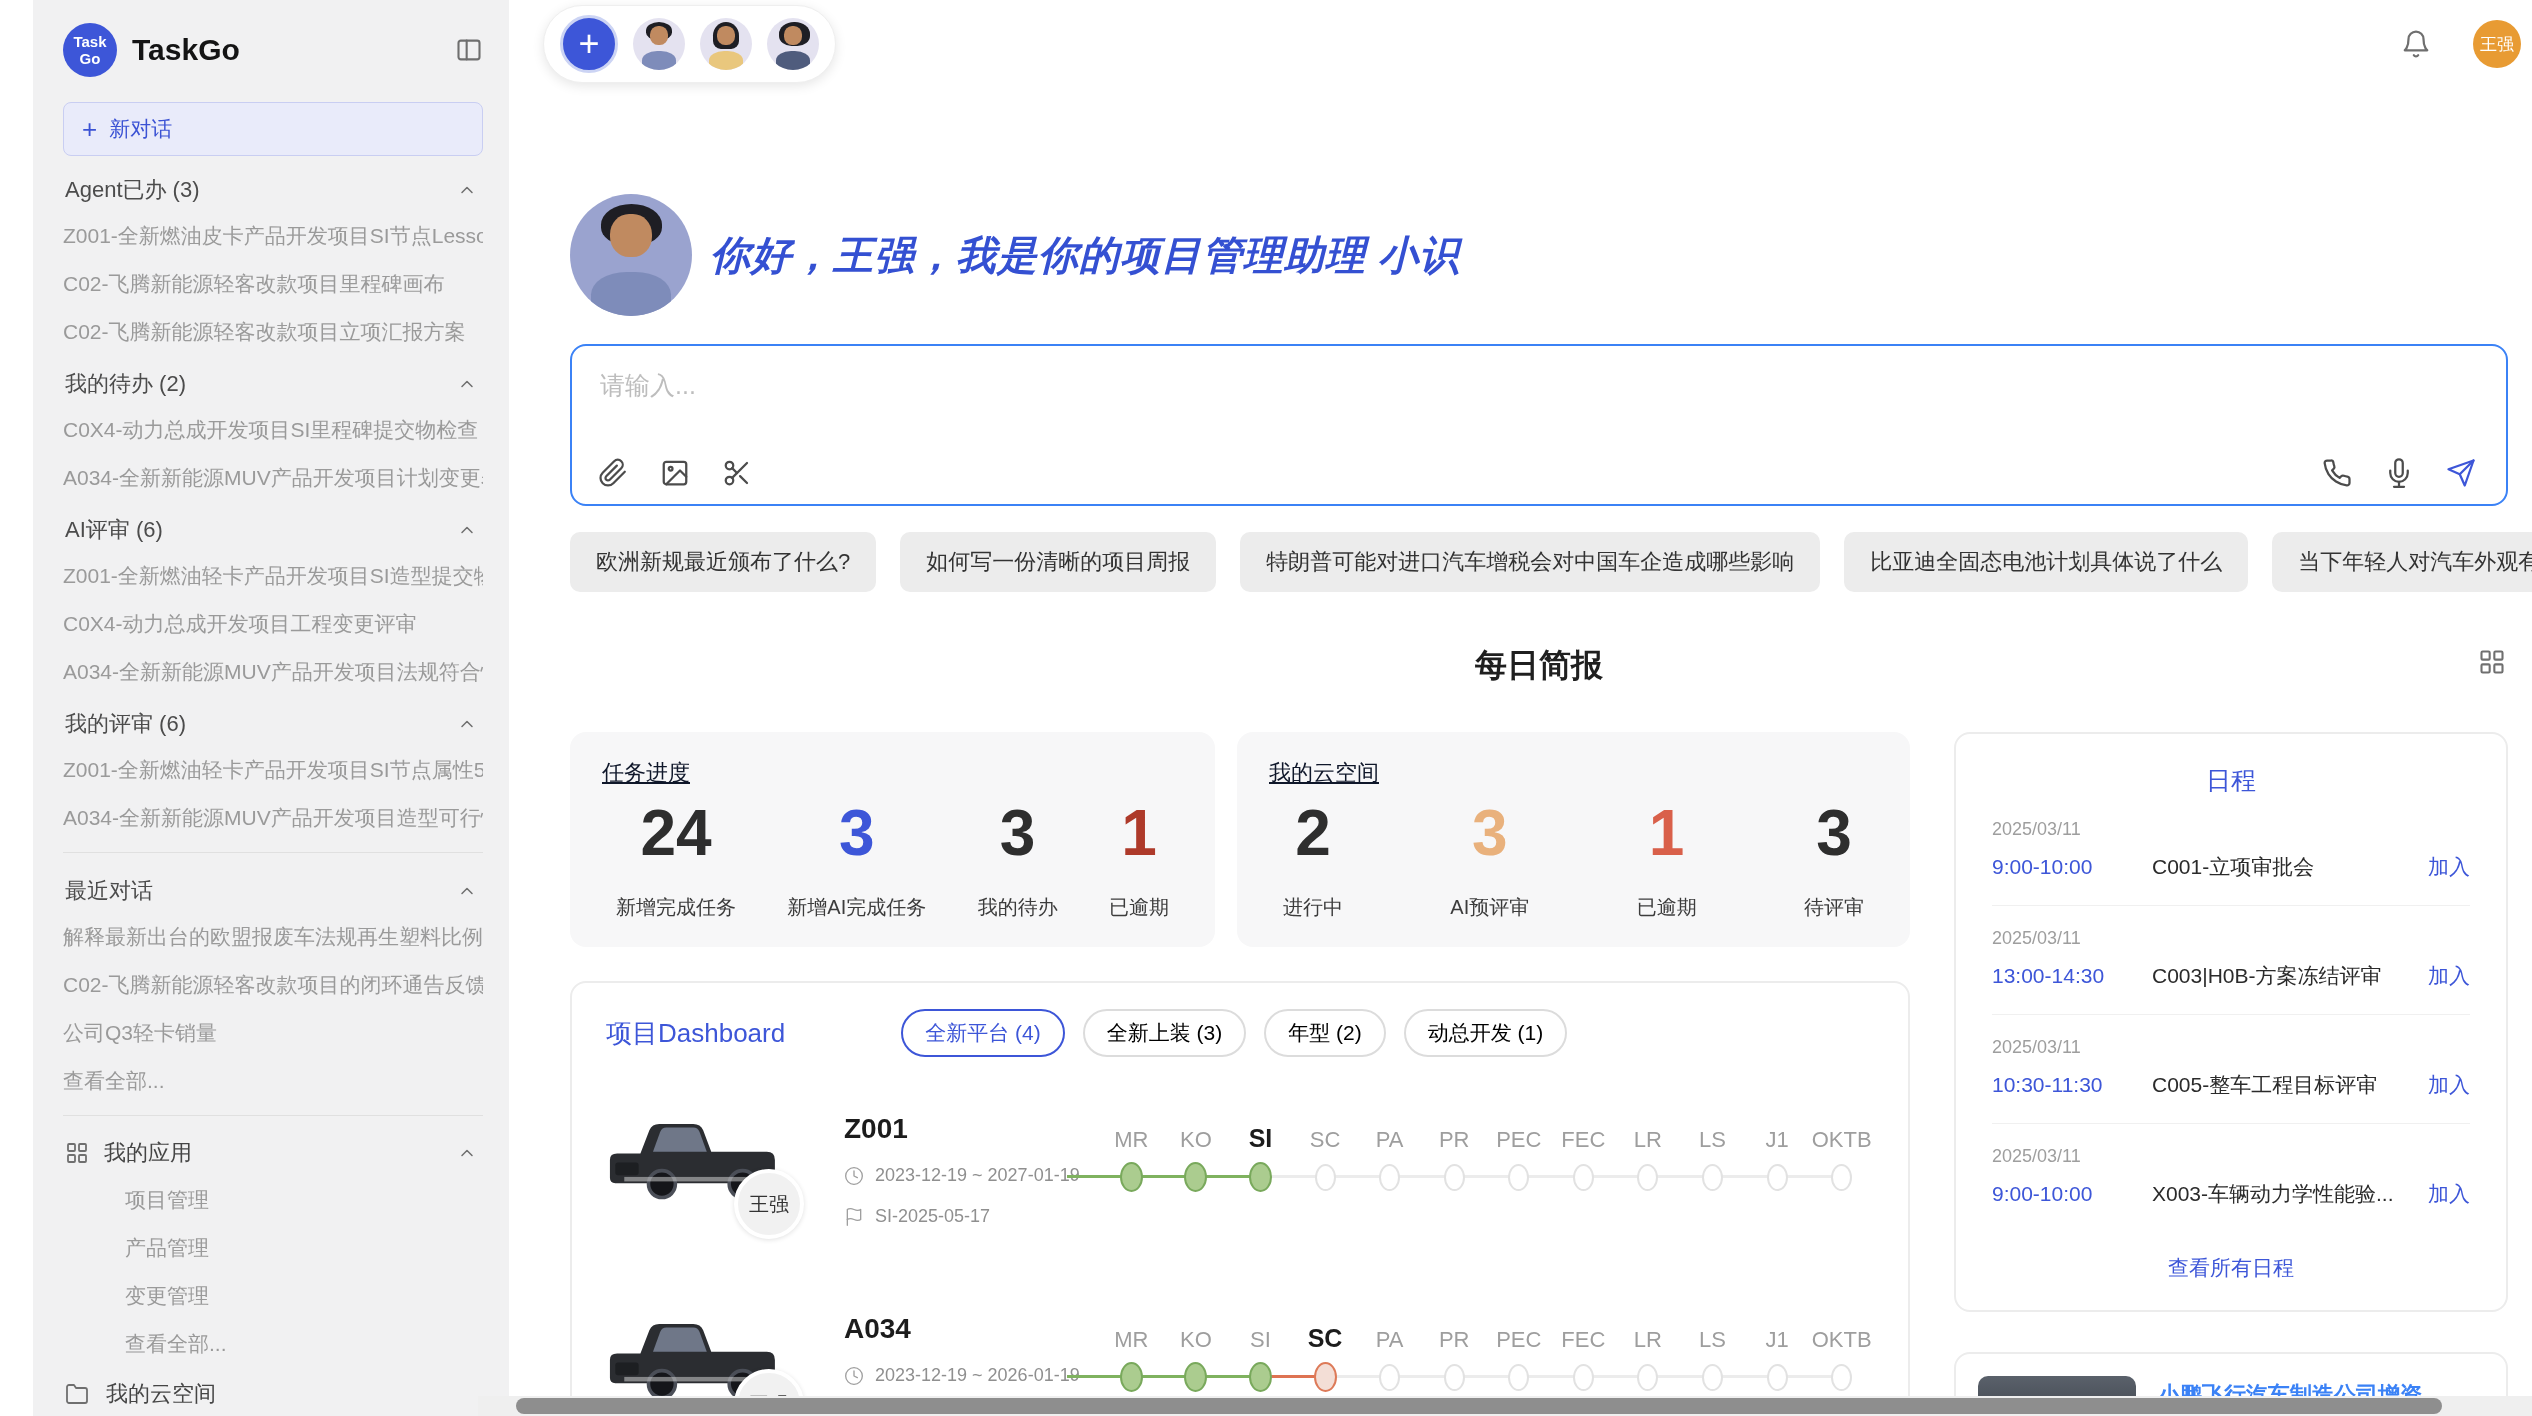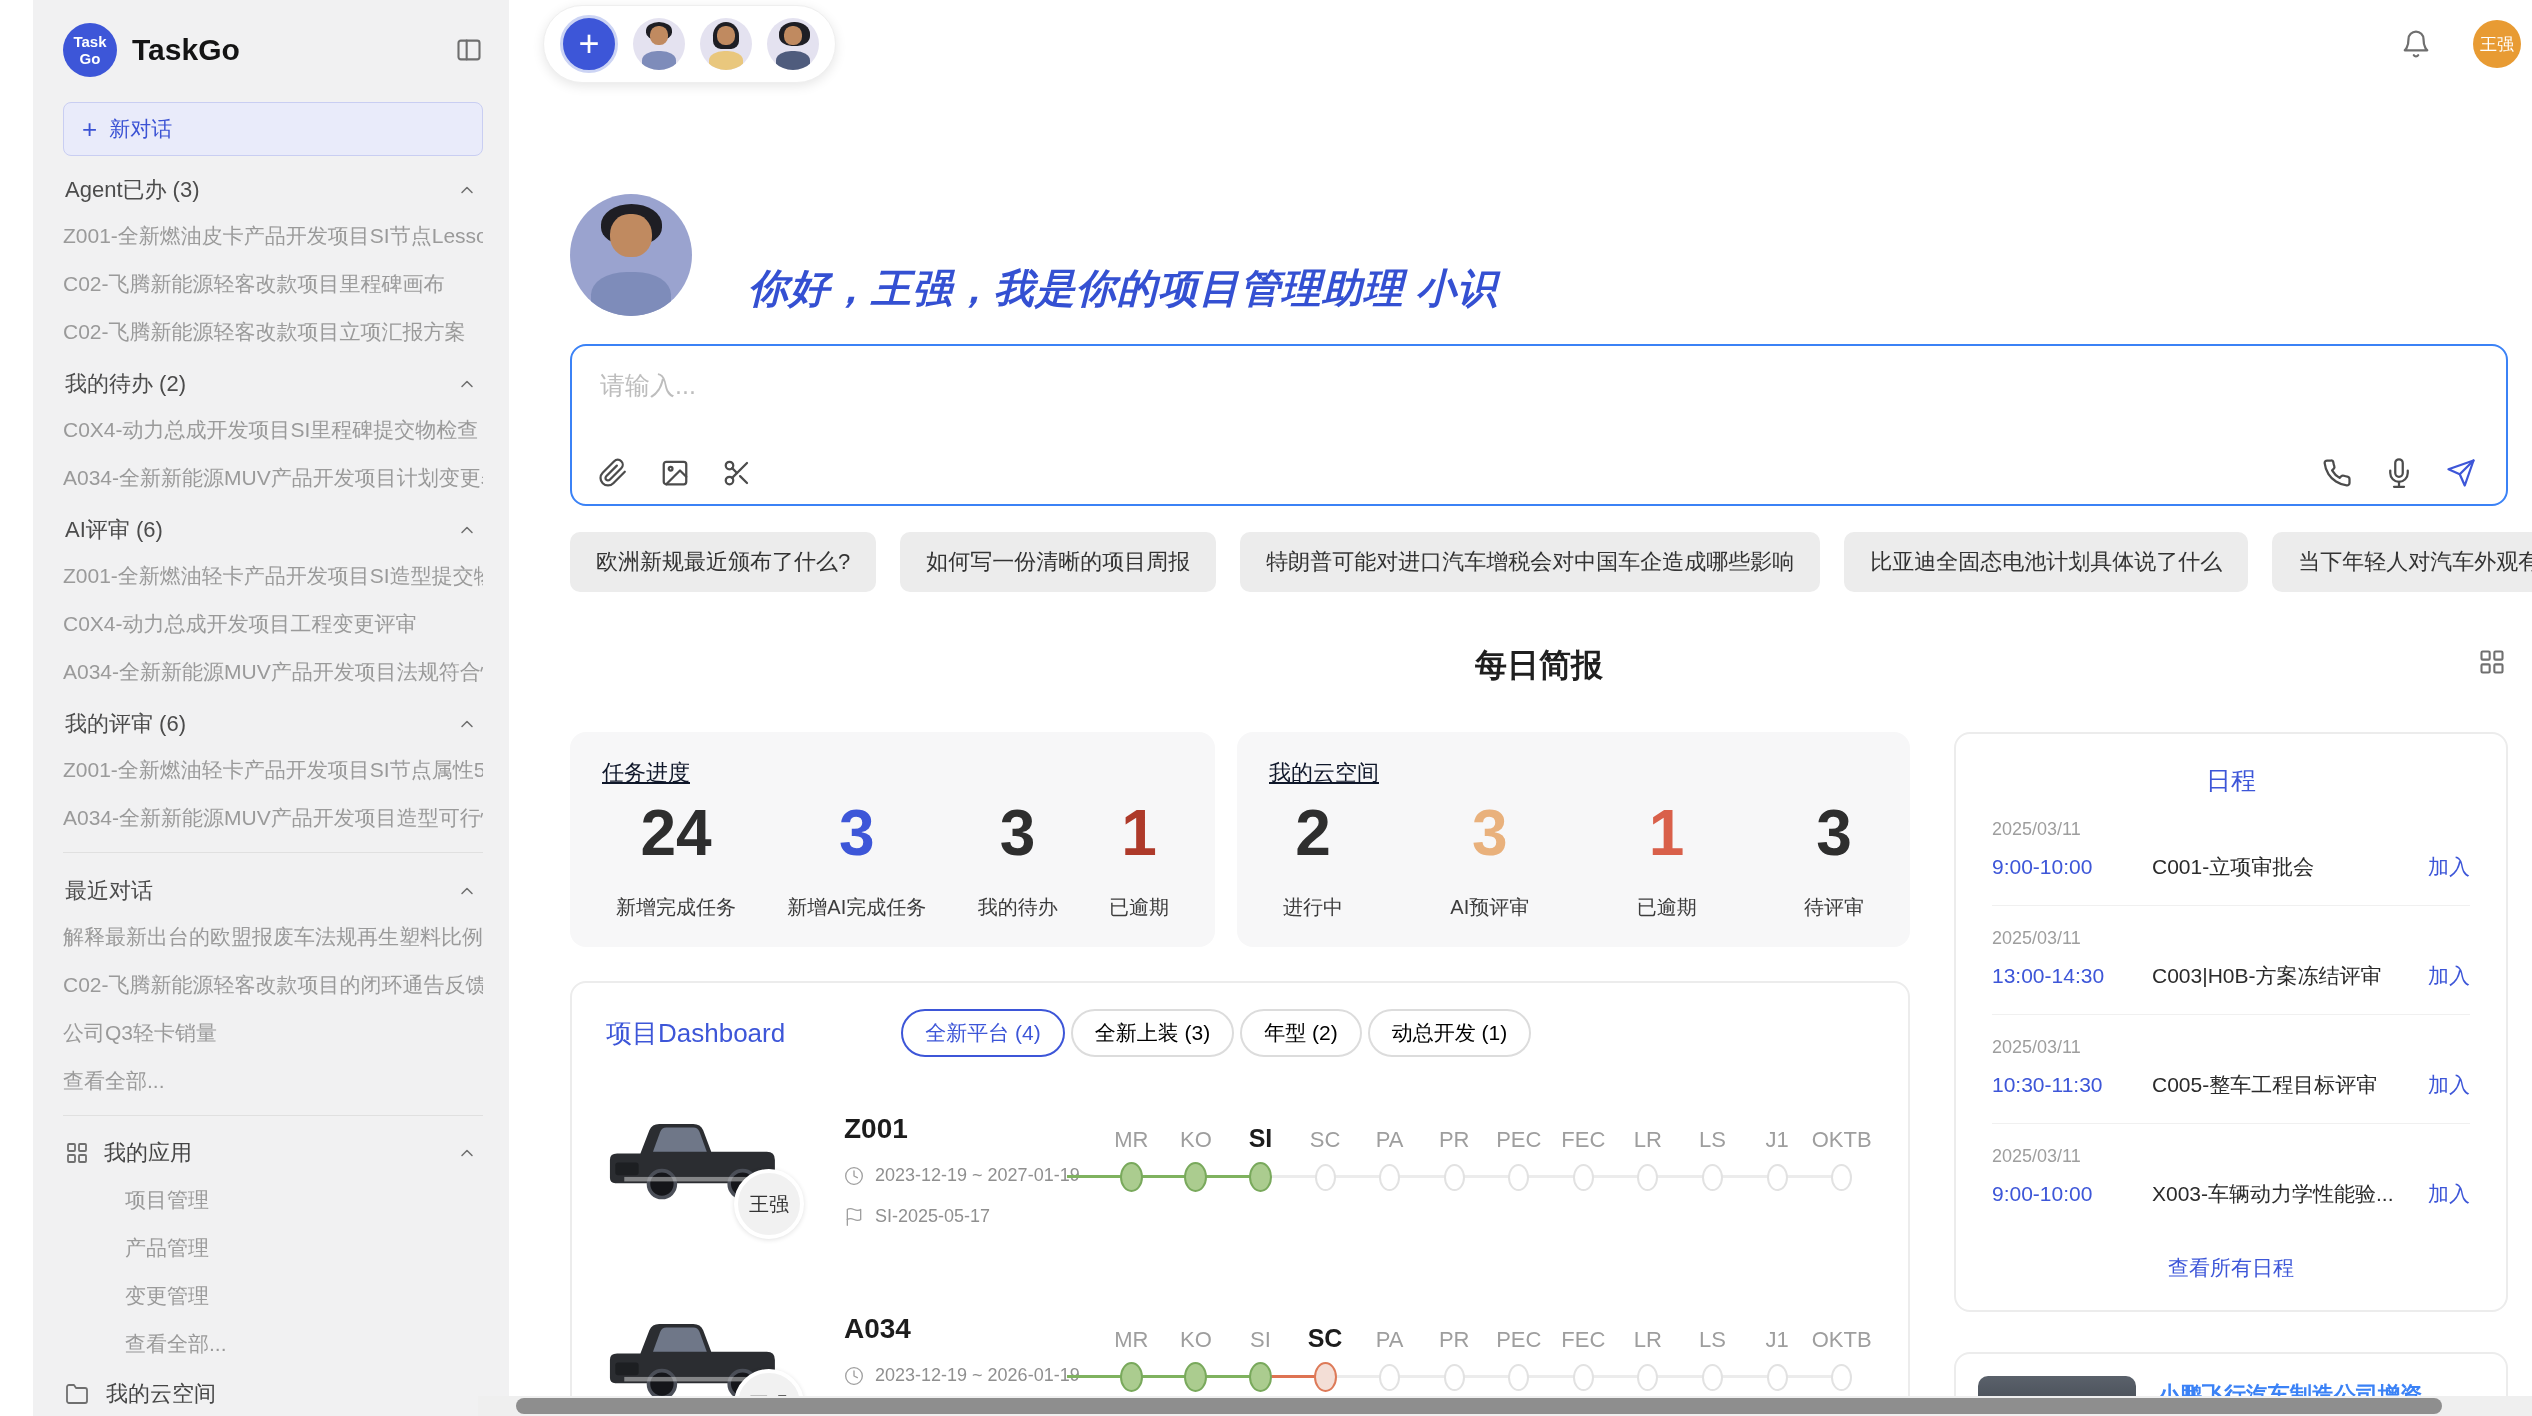--- a/index.html
+++ b/index.html
@@ -43,21 +43,21 @@
   .person .bod{position:absolute;width:66%;height:42%;left:17%;top:64%;border-radius:44% 44% 0 0;background:#7e8cba;}
   .person.pB .bod{background:#e9c77d;}
   .person.pB .hair{height:52%;border-radius:50% 50% 30% 30%;}
   .person.pC .bod{background:#4f5c7d;}
   .person.pC .hair{width:58%;left:24%;height:46%;}
   .top-right{margin-left:auto;display:flex;align-items:center;gap:42px;}
   .userbadge{width:48px;height:48px;border-radius:50%;background:#e89b33;color:#fff;font-size:17px;
              display:flex;align-items:center;justify-content:center;cursor:pointer;}
 
   .content{flex:1;padding:0 57px 0 61px;overflow:hidden;}
-  .greet{display:flex;align-items:flex-end;gap:56px;margin-top:106px;}
+  .greet{display:flex;align-items:center;gap:18px;margin-top:106px;}
   .person-lg{width:122px;height:122px;background:#9aa3cf;}
   .greet-text{font-size:40px;font-weight:700;color:#3450d2;font-style:italic;letter-spacing:1px;}
 
   .inputbox{margin-top:28px;height:162px;border:2px solid #3b82f6;border-radius:16px;position:relative;
             box-sizing:border-box;background:#fff;}
   .inputbox input{border:none;outline:none;background:transparent;width:90%;margin:24px 0 0 26px;
                   font-size:25px;color:#444;font-family:inherit;}
   .inputbox input::placeholder{color:#bdbdbd;}
   .in-l{position:absolute;left:26px;bottom:16px;display:flex;gap:32px;}
   .in-r{position:absolute;right:30px;bottom:16px;display:flex;gap:32px;}
@@ -82,21 +82,21 @@
   .sc-title{color:#0f172a;font-size:22px;text-decoration:underline;}
   .sc-stats{display:flex;justify-content:space-between;padding:0 14px;margin-top:8px;}
   .stat{display:flex;flex-direction:column;align-items:center;}
   .stat .v{font-size:64px;font-weight:600;}
   .stat .l{font-size:20px;color:#3c3c3c;margin-top:24px;}
 
   .dash-card{margin-top:34px;border:2px solid #ececec;border-radius:16px;padding:26px 34px;height:600px;
              box-sizing:border-box;background:#fff;overflow:hidden;}
   .dash-head{display:flex;align-items:center;}
   .dash-title{color:#3d56d8;font-size:26px;}
-  .tabs{display:flex;gap:6px;margin-left:116px;}
+  .tabs{display:flex;gap:18px;margin-left:116px;}
   .tab{border:2px solid #dcdcdc;border-radius:24px;padding:8px 22px;font-size:21px;color:#000000;background:#fff;cursor:pointer;}
   .tab.active{border-color:#3d56d8;color:#3d56d8;}
 
   .proj{display:flex;margin-top:50px;align-items:flex-start;}
   .truck-wrap{width:200px;height:150px;position:relative;flex:none;}
   .owner{position:absolute;left:128px;top:62px;width:70px;height:70px;border-radius:50%;background:#f1f1f1;
          border:4px solid #fff;box-shadow:0 1px 5px rgba(0,0,0,.12);display:flex;align-items:center;
          justify-content:center;font-size:20px;color:#333;box-sizing:border-box;}
   .proj-info{width:255px;margin-left:38px;flex:none;}
   .p-code{font-size:28px;font-weight:700;color:#1c1c1c;margin-top:6px;}

